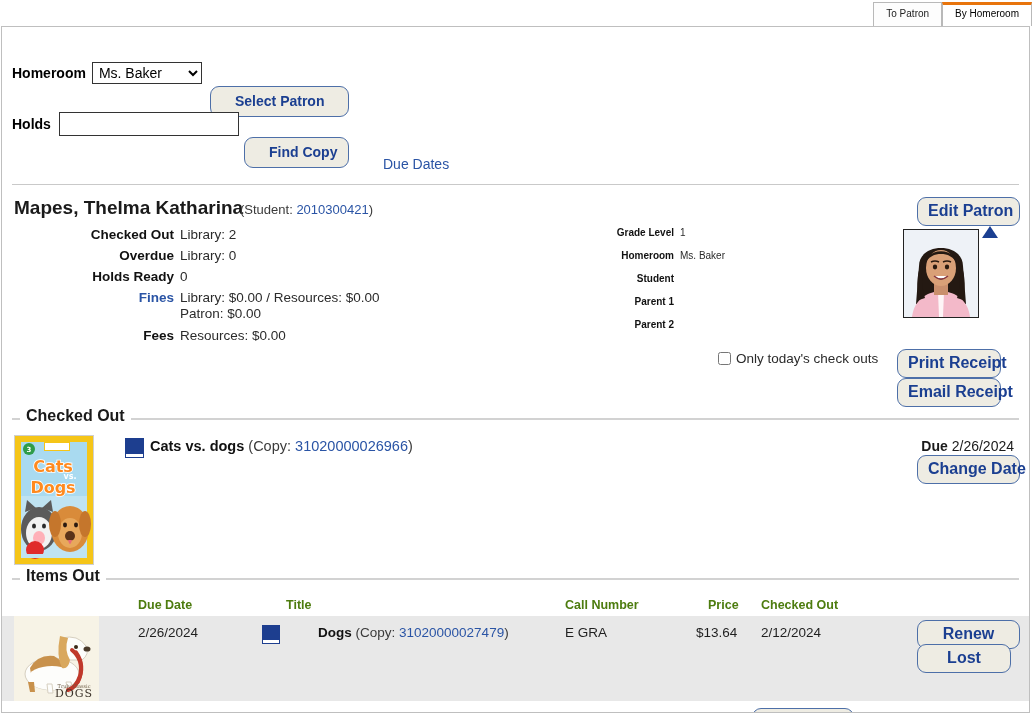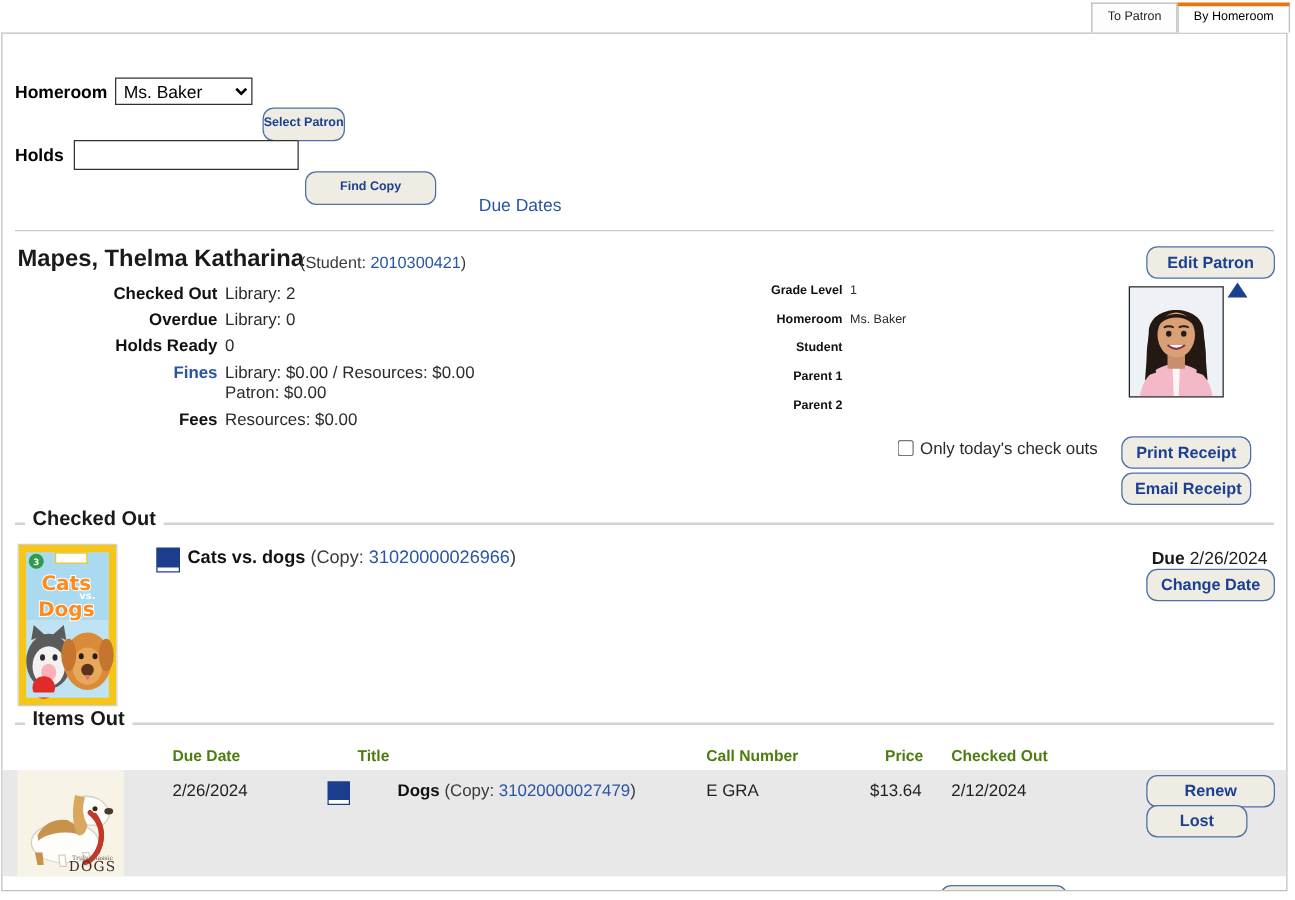--- a/index.html
+++ b/index.html
@@ -88,22 +88,22 @@
     color:#1b3f91;
     background:#eeece3;
     border:1px solid #4d6fa8;
     border-radius:9px;
     text-align:center;
     cursor:pointer;
     line-height:1;
     white-space:nowrap;
     box-sizing:border-box;
   }
-  .btn.big{font-size:10px;padding:7px 0 8px;}
-  .btn.sm{font-size:13px;padding:5px 10px 6px;}
+  .btn.big{font-size:14px;padding:7px 24px 8px;}
+  .btn.sm{font-size:16px;padding:5px 10px 6px;}
 
   .btn-select-patron{position:absolute;left:208px;top:59px;}
   .btn-find-copy{position:absolute;left:242px;top:110px;width:105px;}
   .due-dates-link{
     position:absolute;left:381px;top:129px;
     color:#2a54a5;font-size:14px;cursor:pointer;
   }
 
   
   .hr{
@@ -235,21 +235,21 @@
     width:16px;height:14px;
     background:#1d3e8f;
     border-bottom:3px solid #fff;
     box-shadow:0 0 0 1px #1d3e8f;
   }
   .io-title{position:absolute;left:284px;top:9px;font-size:13.5px;padding-left:32px;}
   .io-title b{font-weight:bold;color:#111;}
   .io-title .copy{color:#3a3a3a;}
   .io-title .copy a{color:#2a54a5;text-decoration:none;}
   .btn-renew{position:absolute;left:915px;top:4px;width:103px;}
-  .btn-lost{position:absolute;left:915px;top:28px;width:81px;}
+  .btn-lost{position:absolute;left:915px;top:28px;width:94px;}
 
   .btn-renew-all{position:absolute;left:750px;top:681px;width:102px;}
 </style>
 </head>
 <body>
 
 <div class="page">
 
   <div class="tabstrip">
     <div class="tabs">

